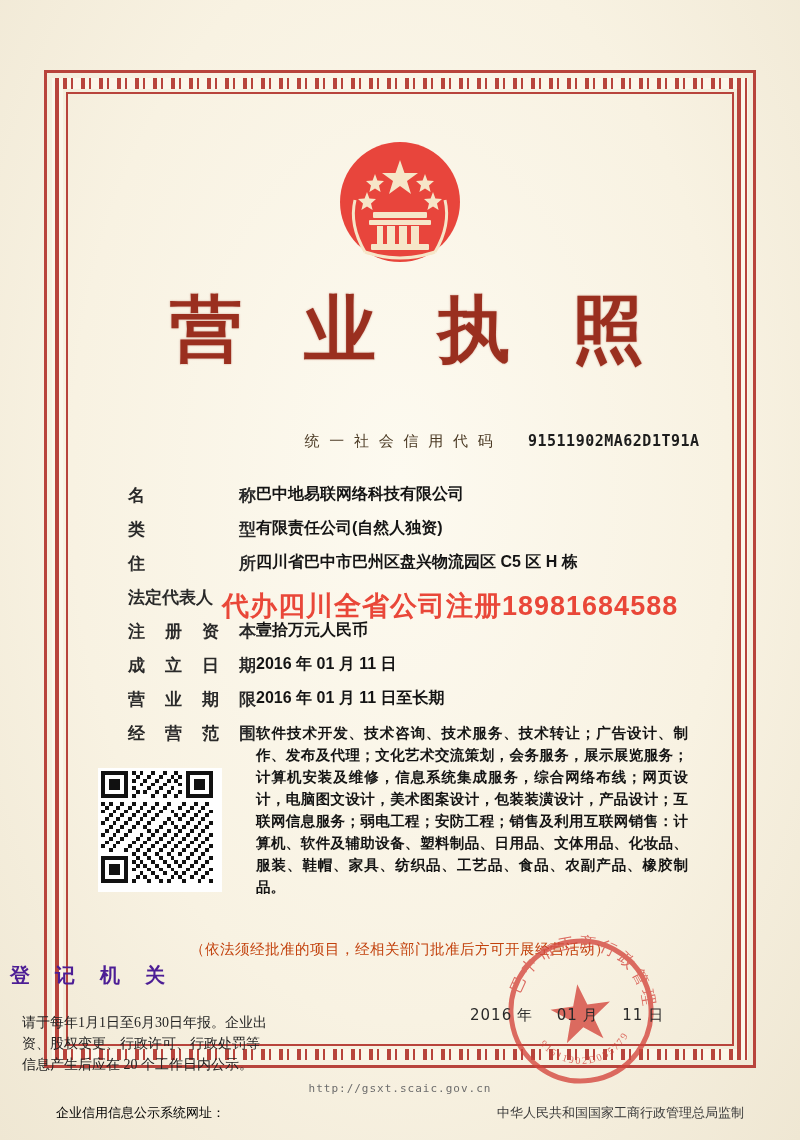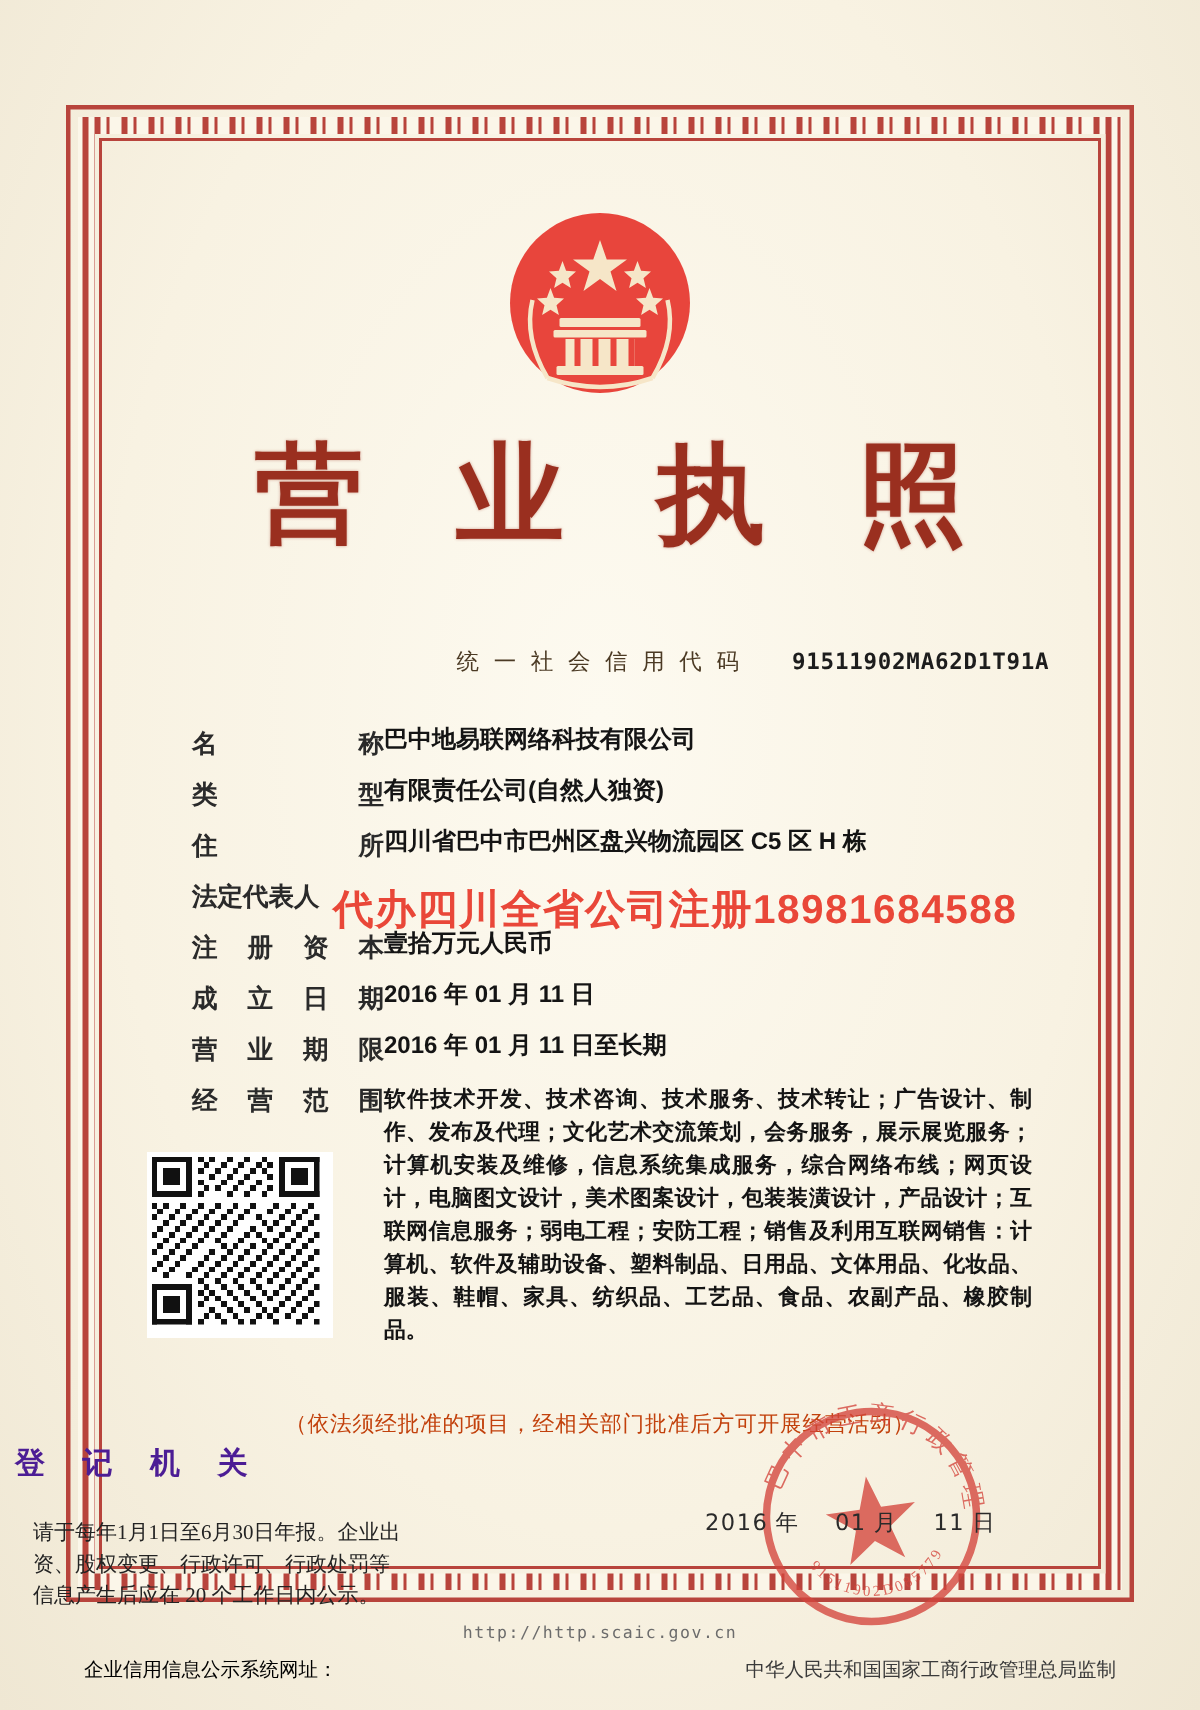--- a/index.html
+++ b/index.html
@@ -630,17 +630,17 @@
     &nbsp;&nbsp;&nbsp;
     <span class="dnum">01</span>
     <span>月</span>
     &nbsp;&nbsp;&nbsp;
     <span class="dnum">11</span>
     <span>日</span>
   </div>
 
   <div class="reminder">请于每年1月1日至6月30日年报。企业出资、股权变更、行政许可、行政处罚等信息产生后应在 20 个工作日内公示。</div>
 
-  <div class="gsxt-url">http://http.scaic.gov.cn</div>
+  <div class="gsxt-url">http://gsxt.scaic.gov.cn</div>
 
   <div class="bottom-left-label">企业信用信息公示系统网址：</div>
   <div class="bottom-right-label">中华人民共和国国家工商行政管理总局监制</div>
 </div>
 
 </body></html>

